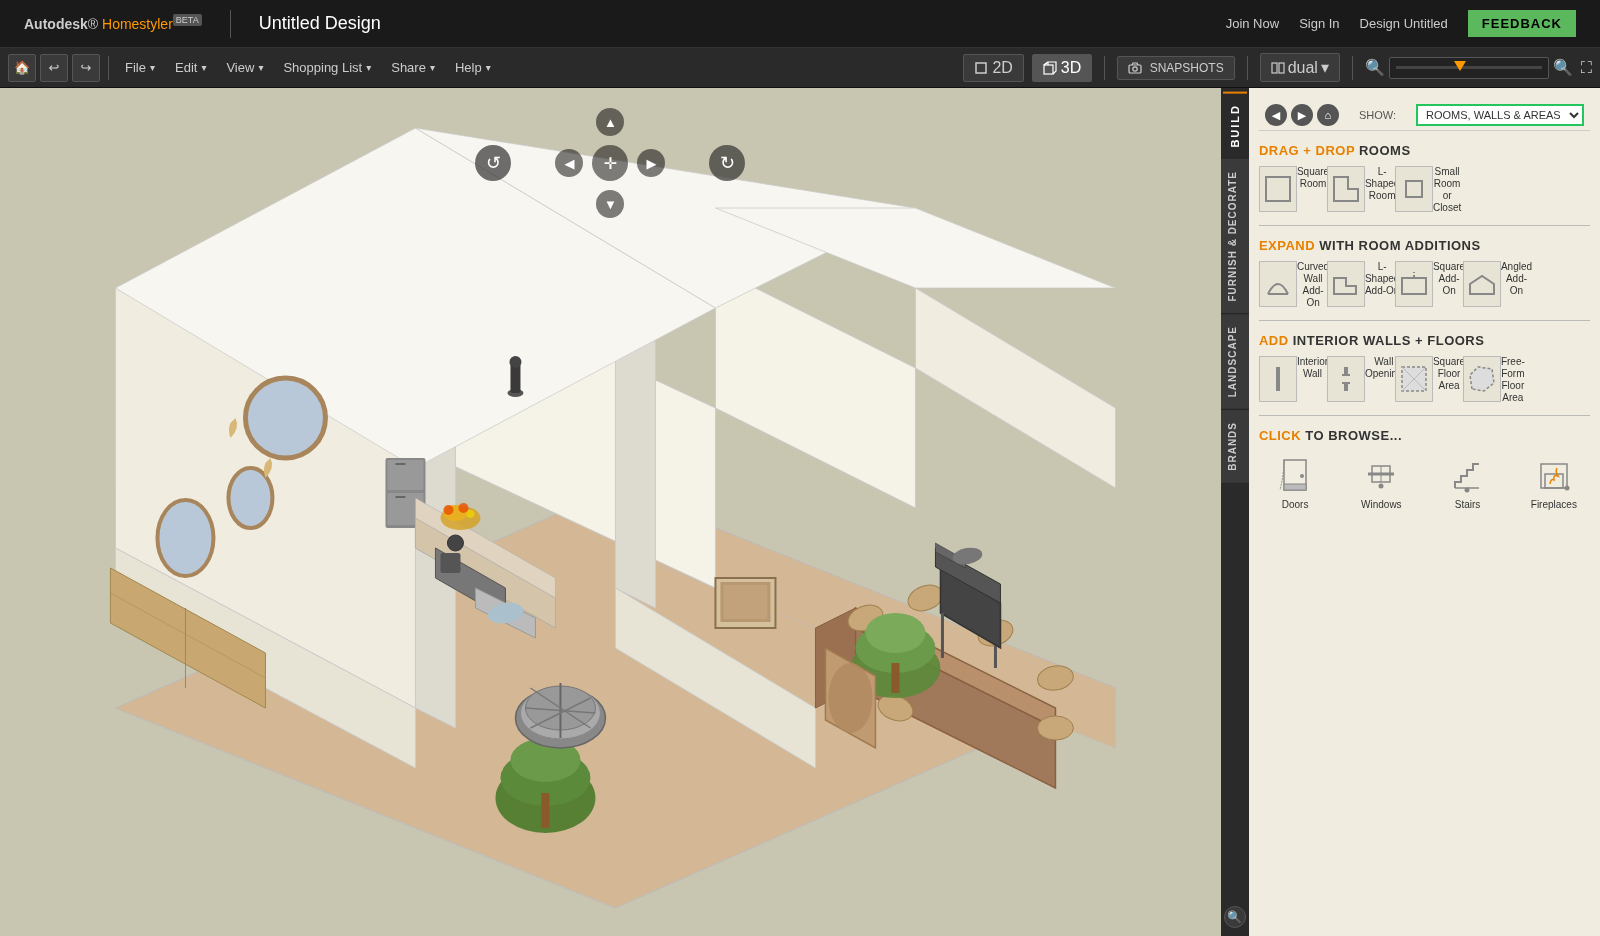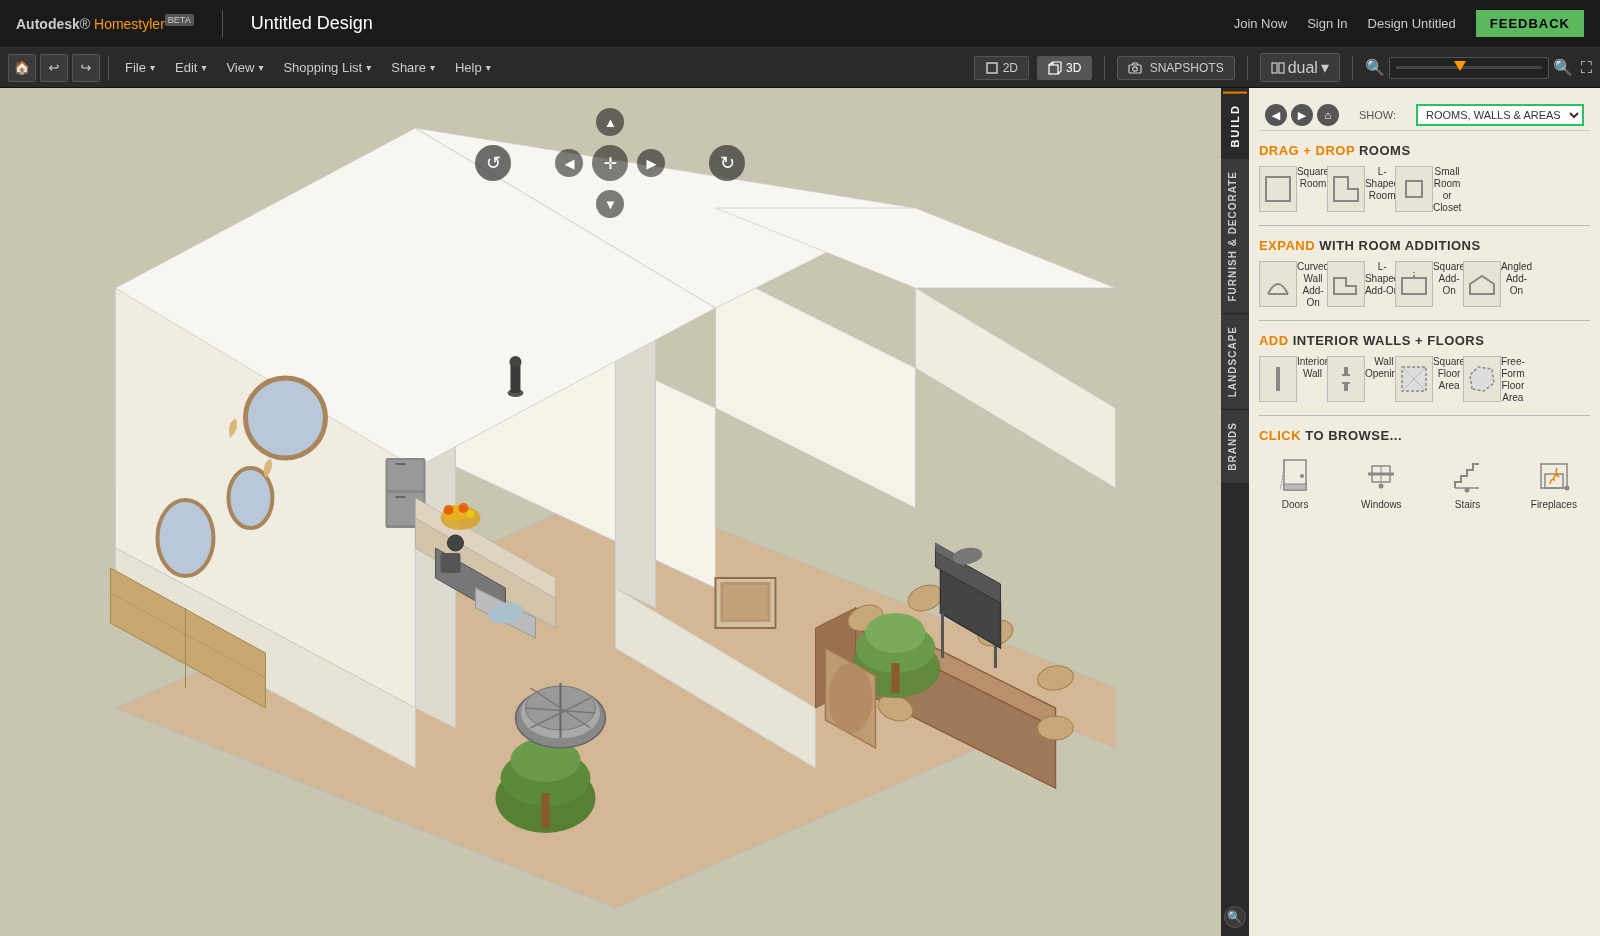--- a/index.html
+++ b/index.html
@@ -4,21 +4,21 @@
   <style>
     * { box-sizing: border-box; margin: 0; padding: 0; }
     body { font-family: Arial, sans-serif; background: #1a1a1a; color: #fff; width: 1600px; height: 936px; overflow: hidden; }
 
     
     #top-bar {
       background: #1a1a1a;
       height: 48px;
       display: flex;
       align-items: center;
-      padding: 0 16px;
+      padding: 0 24px;
       border-bottom: 1px solid #333;
       gap: 40px;
     }
     #logo-area {
       display: flex;
       align-items: center;
       gap: 12px;
     }
     #logo-text {
       font-size: 14px;
@@ -108,21 +108,21 @@
       margin-left: auto;
       display: flex;
       align-items: center;
       gap: 8px;
     }
     .view-btn {
       background: #3a3a3a;
       border: 1px solid #555;
       color: #ccc;
       padding: 4px 10px;
-      font-size: 12px;
+      font-size: 16px;
       cursor: pointer;
       display: flex;
       align-items: center;
       gap: 4px;
       border-radius: 2px;
     }
     .view-btn.active { background: #555; color: #fff; }
     .snapshots-btn {
       background: #3a3a3a;
       border: 1px solid #555;

